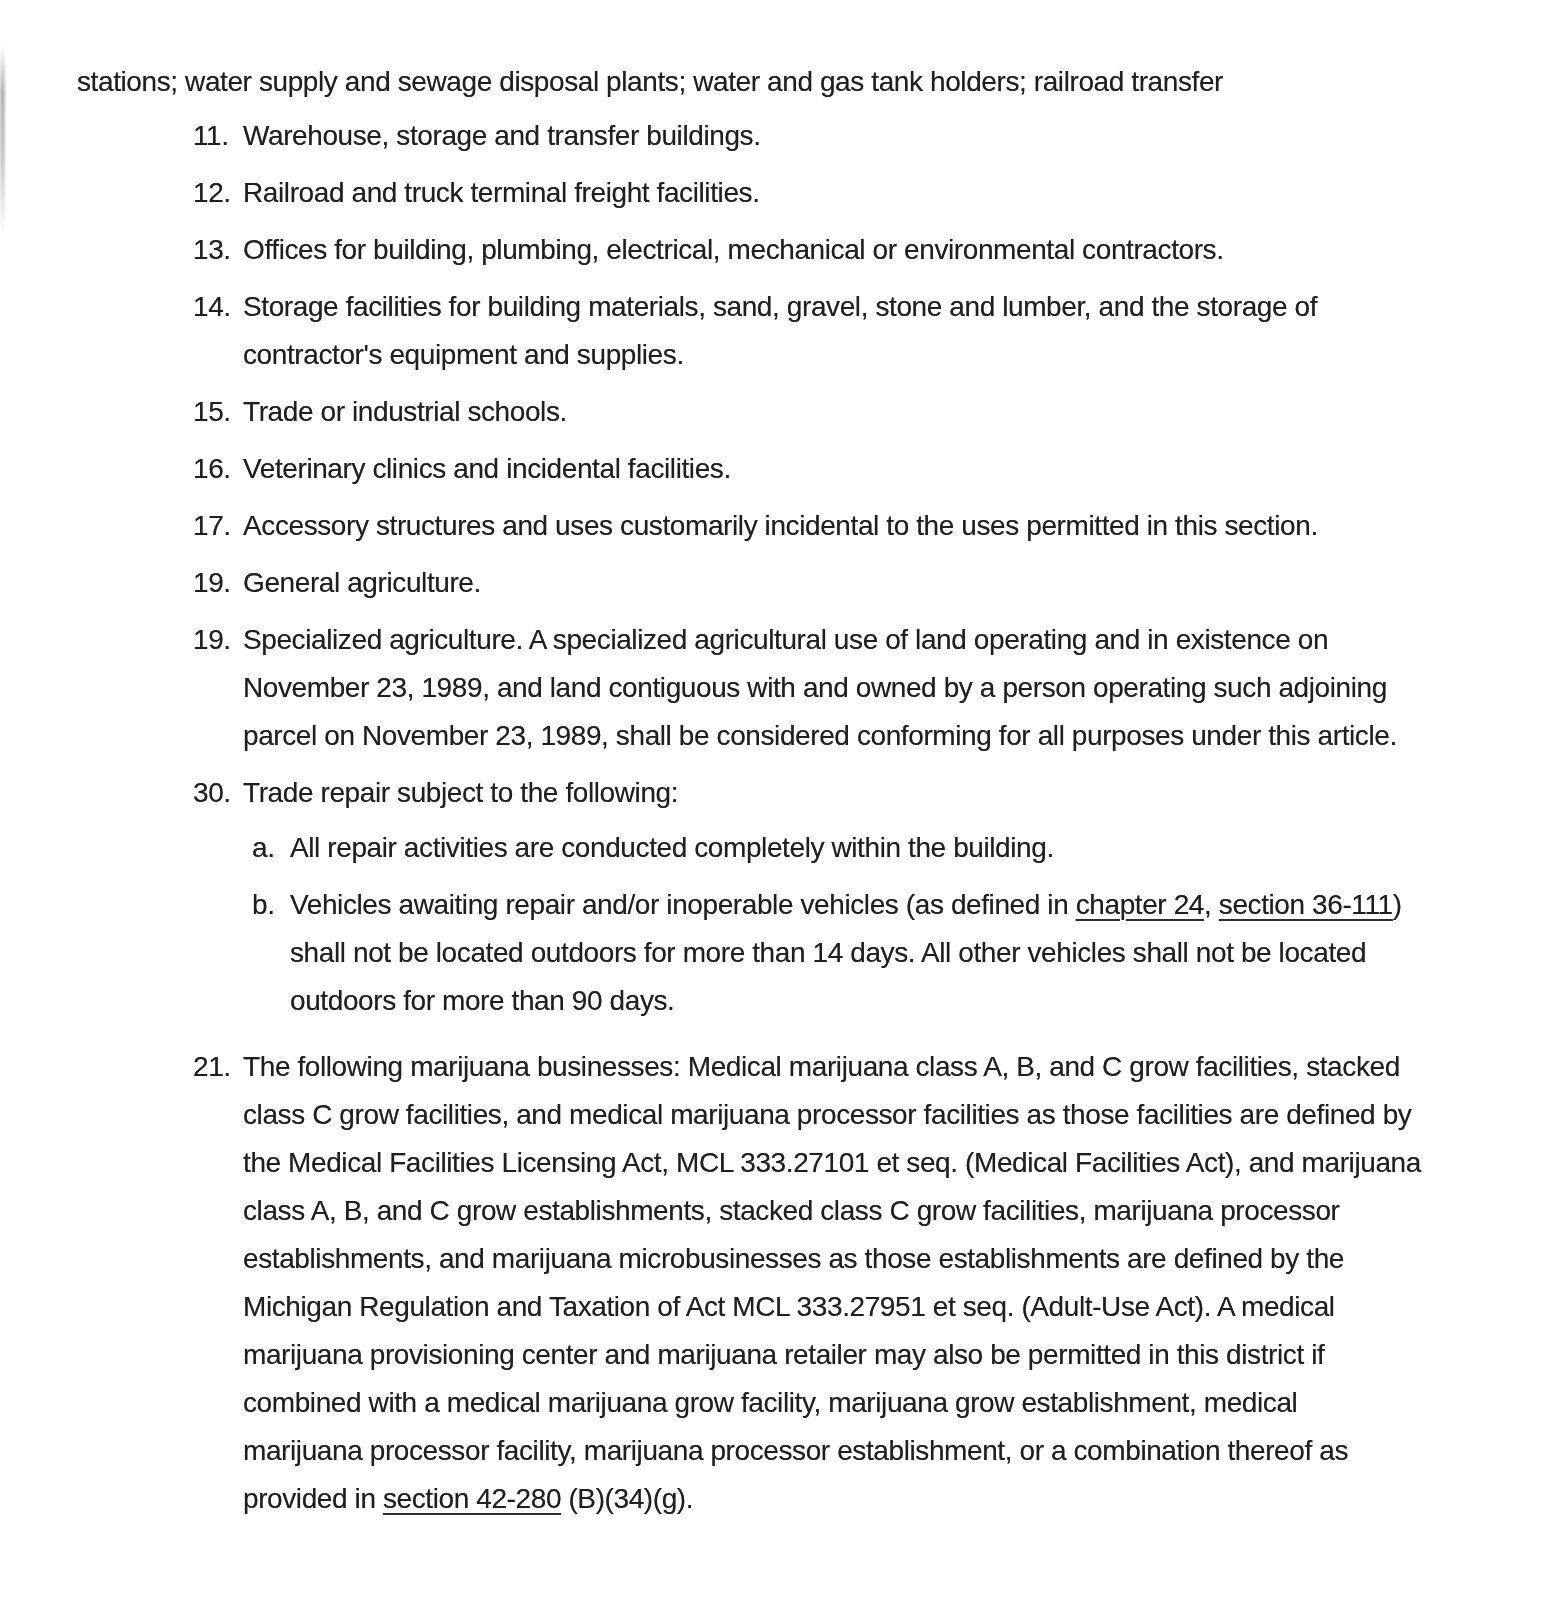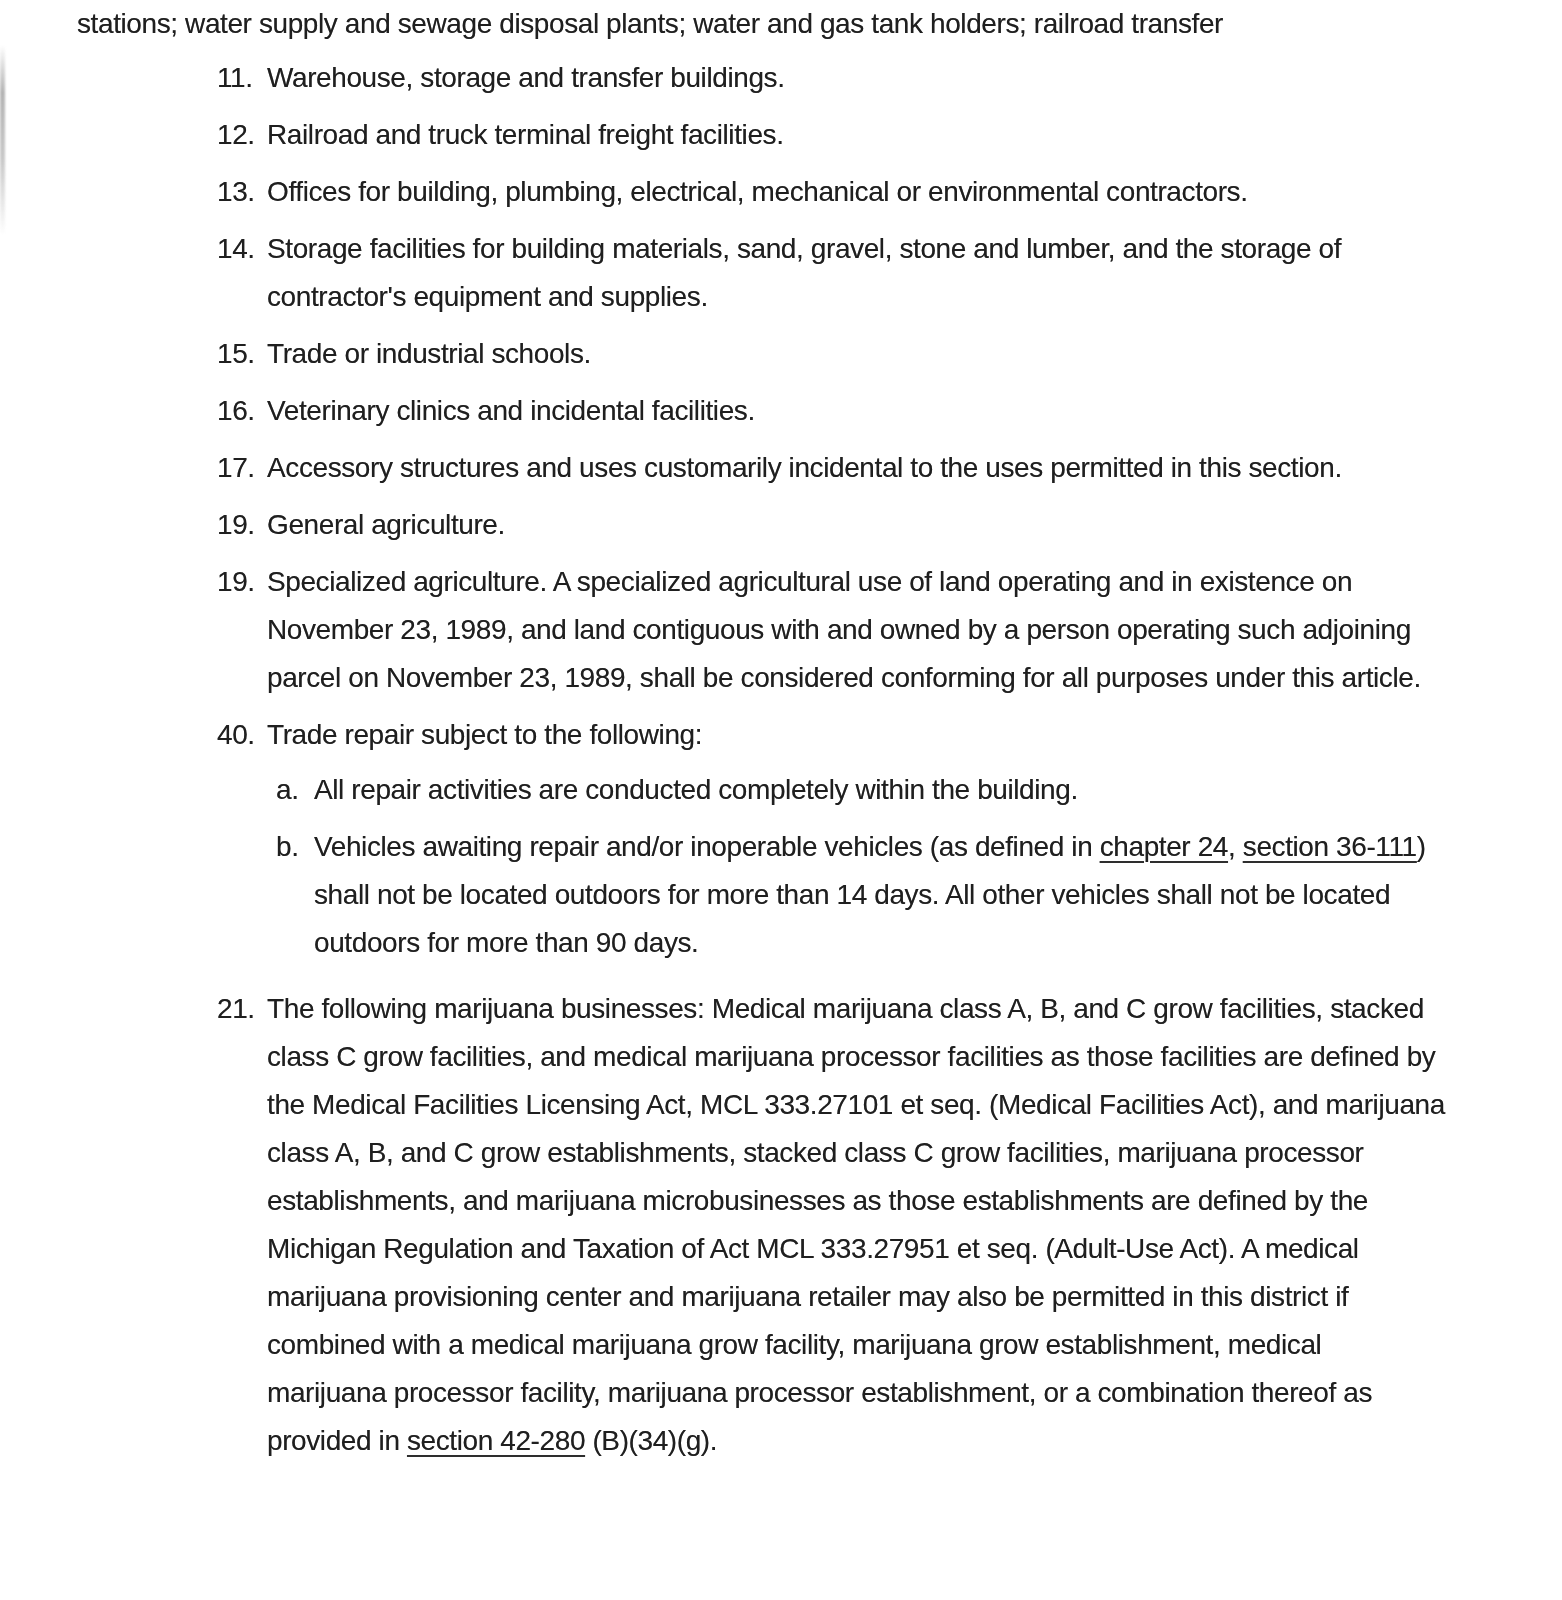--- a/index.html
+++ b/index.html
@@ -12,20 +12,21 @@
     font-size: 28px;
     line-height: 48px;
     letter-spacing: -0.4px;
     color: #1f1f1f;
     text-shadow: 0 0 0.4px rgba(31,31,31,0.55);
   }
   .page {
     position: relative;
     width: 1562px;
     height: 1600px;
+    padding-top: 58px;
     background: #ffffff;
   }
   
   .edge-artifact {
     position: absolute;
     left: 0;
     top: 45px;
     width: 5px;
     height: 190px;
     background: linear-gradient(to bottom,
@@ -33,21 +34,21 @@
       #b4b4b4 25%,
       #c9c9c9 60%,
       rgba(255,255,255,0) 100%);
     filter: blur(1px);
   }
   .intro {
     margin-left: 77px;
     width: 1340px;
   }
   .ln { display: block; white-space: nowrap; }
-  .list { margin-top: 6px; margin-left: 24px; }
+  .list { margin-top: 6px; }
   .item {
     display: flex;
     padding-left: 193px;
     margin-bottom: 9px;
   }
   .item > .num { flex: 0 0 50px; }
   .item > .body { flex: 1 1 auto; min-width: 0; }
   .sublist { margin-top: 7px; }
   .subitem {
     display: flex;
@@ -137,21 +138,21 @@
     <div class="item">
       <span class="num">19.</span>
       <span class="body">
         <span class="ln">Specialized agriculture. A specialized agricultural use of land operating and in existence on</span>
         <span class="ln">November 23, 1989, and land contiguous with and owned by a person operating such adjoining</span>
         <span class="ln">parcel on November 23, 1989, shall be considered conforming for all purposes under this article.</span>
       </span>
     </div>
 
     <div class="item">
-      <span class="num">40.</span>
+      <span class="num">30.</span>
       <span class="body">
         <span class="ln">Trade repair subject to the following:</span>
 
         <span class="sublist" style="display:block">
 
           <span class="subitem">
             <span class="num">a.</span>
             <span class="body">
               <span class="ln">All repair activities are conducted completely within the building.</span>
             </span>

